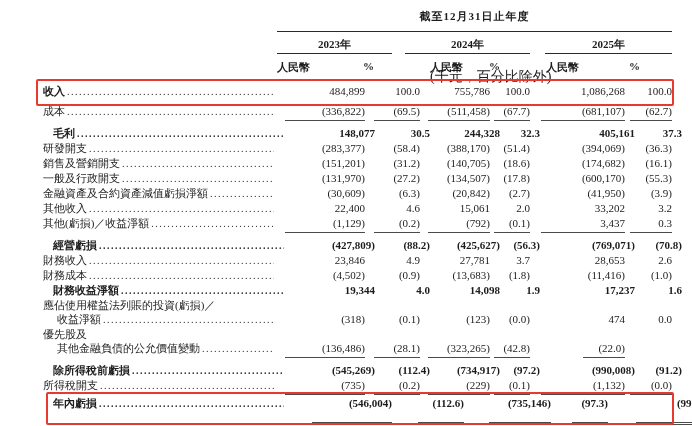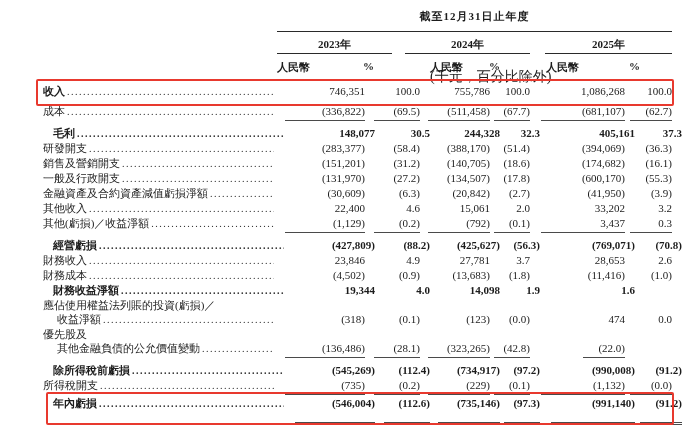--- a/index.html
+++ b/index.html
@@ -41,21 +41,21 @@
   .row{
     position:relative;
     display:grid;
     grid-template-columns:234px 88px 55px 70px 40px 95px 47px;
     height:15px;line-height:15px;
   }
   .row.u{height:18px;}
   .row.gap{margin-top:4px;}
   .row.h1{height:20px;padding-top:2px;}      
   .row.cont{height:14px;line-height:14px;}   
-  .row.uu{height:26px;}
+  .row.uu{height:26px;gap:17px;}
   .cell{overflow:visible;}
   .cell.label{display:flex;align-items:baseline;white-space:nowrap;}
   .cell.label.ind{padding-left:14px;}
   .lt{flex:0 0 auto;}
   .dots{
     flex:1 1 auto;overflow:hidden;white-space:nowrap;
     font-size:10px;letter-spacing:1.5px;color:#2a2a2a;
     margin:0 3px 0 2px;
   }
   .cell.num{text-align:right;}
@@ -103,21 +103,21 @@
   <div class="sub cur3">人民幣</div>
   <div class="sub pc3">%</div>
   <div class="unit-note">(千元，百分比除外)</div>
 
   <div id="rows">
       <div class="row bold-label h1">
         <div class="cell label">
           <span class="lt">收入</span>
           <span class="dots">............................................................................................................................................</span>
         </div>
-        <div class="cell num c2"><span class="val">746,351</span></div>
+        <div class="cell num c2"><span class="val">484,899</span></div>
         <div class="cell num c3"><span class="val">100.0</span></div>
         <div class="cell num c4"><span class="val">755,786</span></div>
         <div class="cell num c5"><span class="val">100.0</span></div>
         <div class="cell num c6"><span class="val">1,086,268</span></div>
         <div class="cell num c7"><span class="val">100.0</span></div>
         <div class="hbox" style="border-color: rgb(232, 57, 46);"></div>
       </div>
       <div class="row u">
         <div class="cell label">
           <span class="lt">成本</span>
@@ -252,20 +252,21 @@
       </div>
       <div class="row bold-all">
         <div class="cell label">
           <span class="lt">財務收益淨額</span>
           <span class="dots">............................................................................................................................................</span>
         </div>
         <div class="cell num c2"><span class="val">19,344</span></div>
         <div class="cell num c3"><span class="val">4.0</span></div>
         <div class="cell num c4"><span class="val">14,098</span></div>
         <div class="cell num c5"><span class="val">1.9</span></div>
+        <div class="cell num c6"><span class="val">17,237</span></div>
         <div class="cell num c7"><span class="val">1.6</span></div>
       </div>
       <div class="row cont">
         <div class="cell label">
           <span class="lt">應佔使用權益法列賬的投資(虧損)／</span>
         </div>
       </div>
       <div class="row">
         <div class="cell label ind">
           <span class="lt">收益淨額</span>

